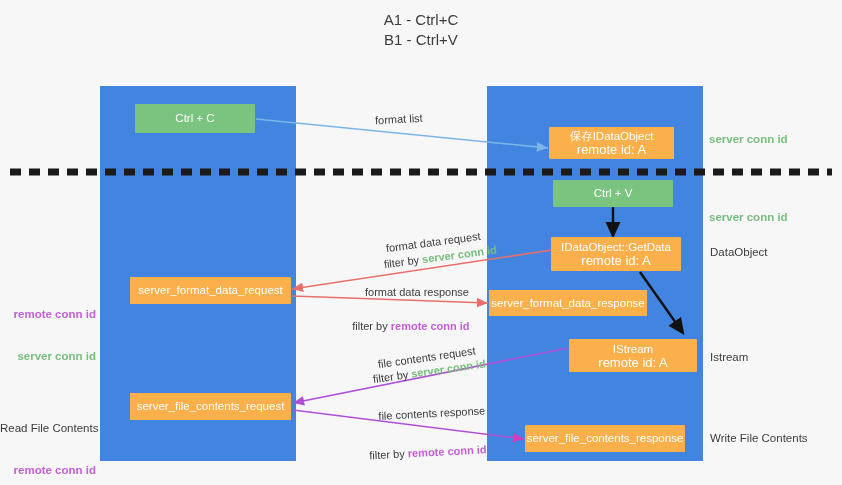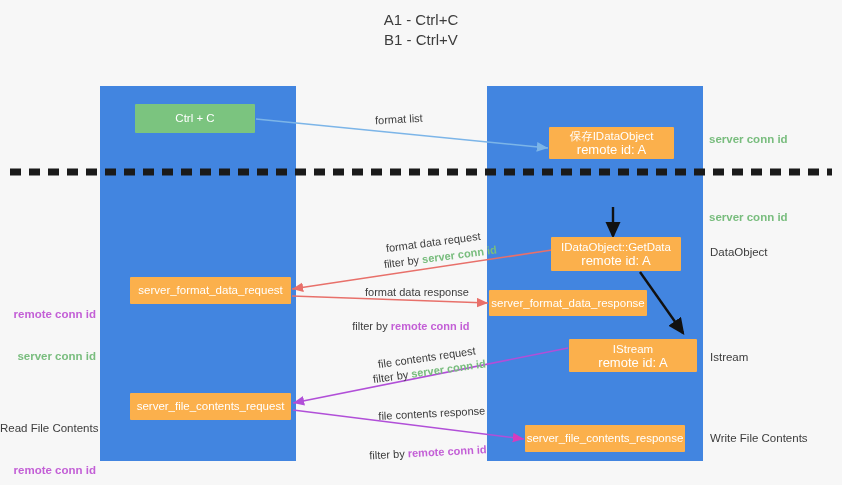--- a/index.html
+++ b/index.html
@@ -155,20 +155,23 @@
 
   <div class="abs box box-green" style="left:135px; top:104px; width:120px; height:29px;">
     <div>Ctrl + C</div>
   </div>
 
   <div class="abs box box-orange" style="left:549px; top:127px; width:125px; height:32px;text-align:center;">
     <div>保存IDataObject</div>
     <div class="l2">remote id: A</div>
   </div>
 
+  <div class="abs box box-green" style="left:553px; top:180px; width:120px; height:27px;">
+    <div>Ctrl + V</div>
+  </div>
 
   <div class="abs box box-orange" style="left:551px; top:237px; width:130px; height:34px;">
     <div>IDataObject::GetData</div>
     <div class="l2">remote id: A</div>
   </div>
 
   <div class="abs box box-orange" style="left:569px; top:339px; width:128px; height:33px;">
     <div>IStream</div>
     <div class="l2">remote id: A</div>
   </div>

